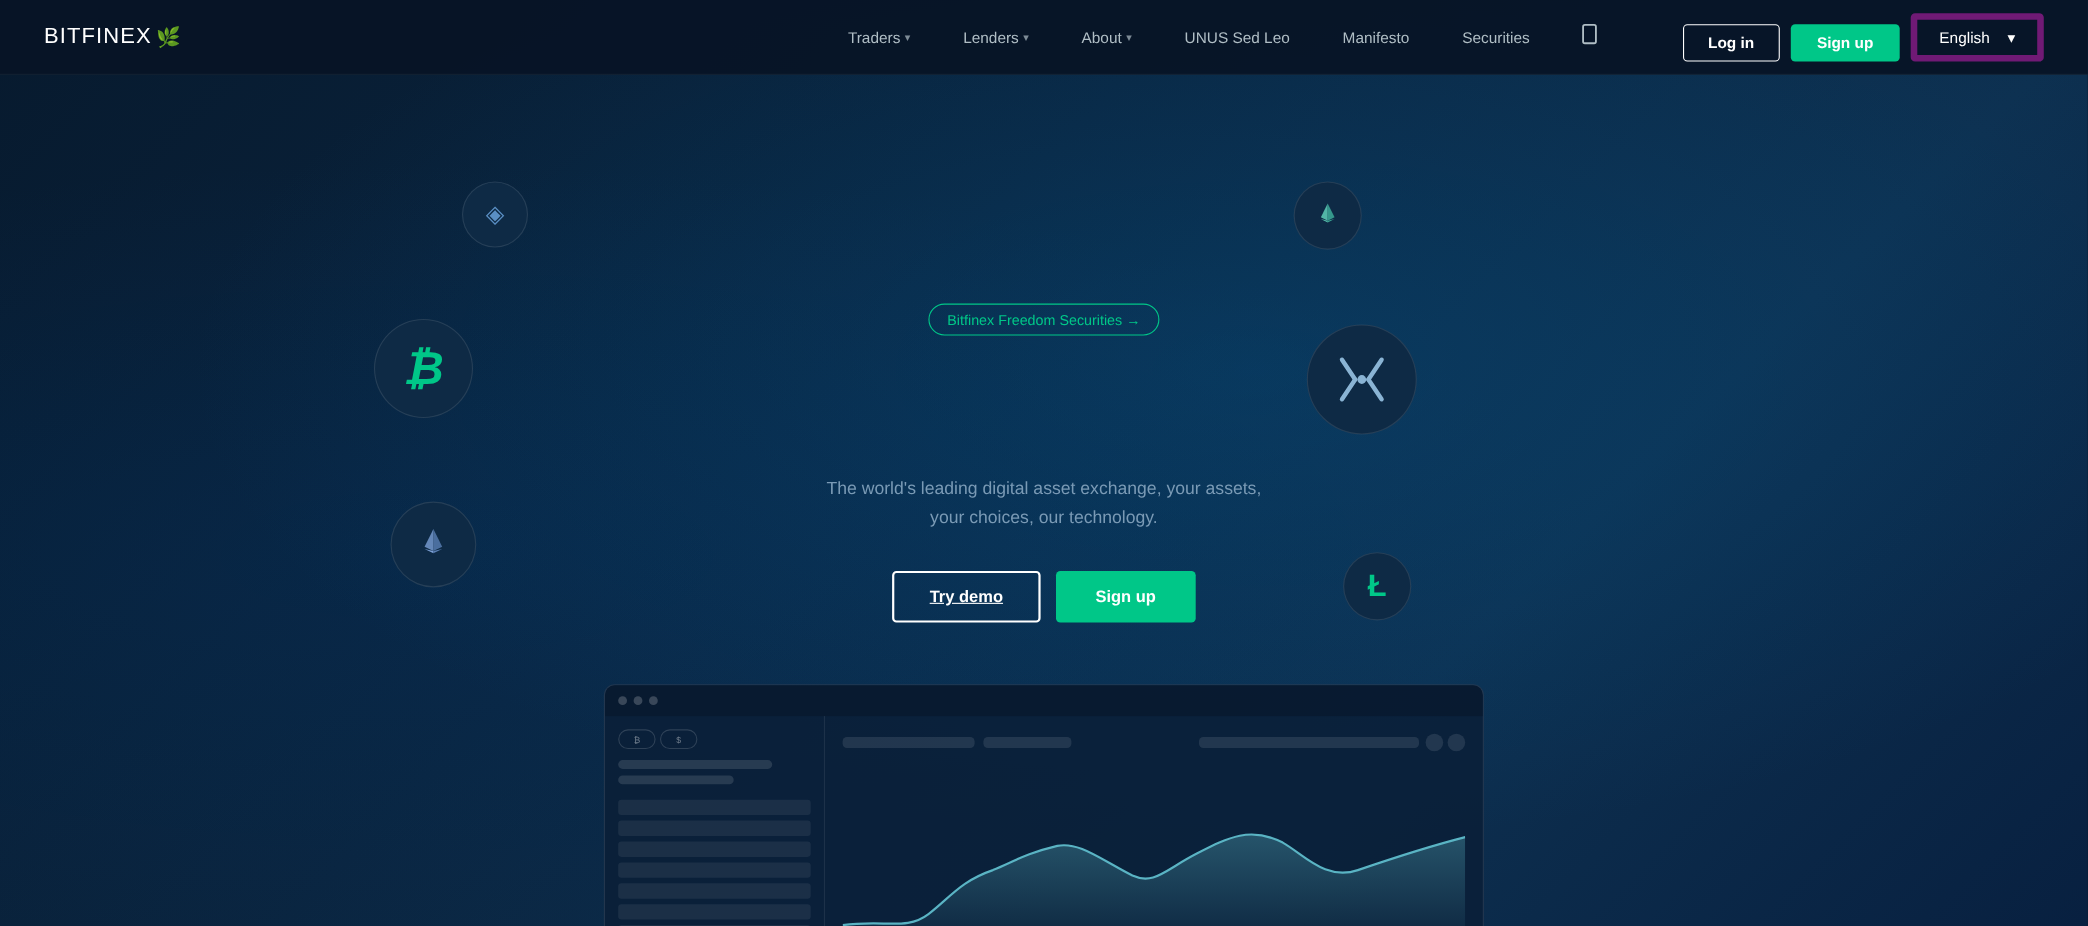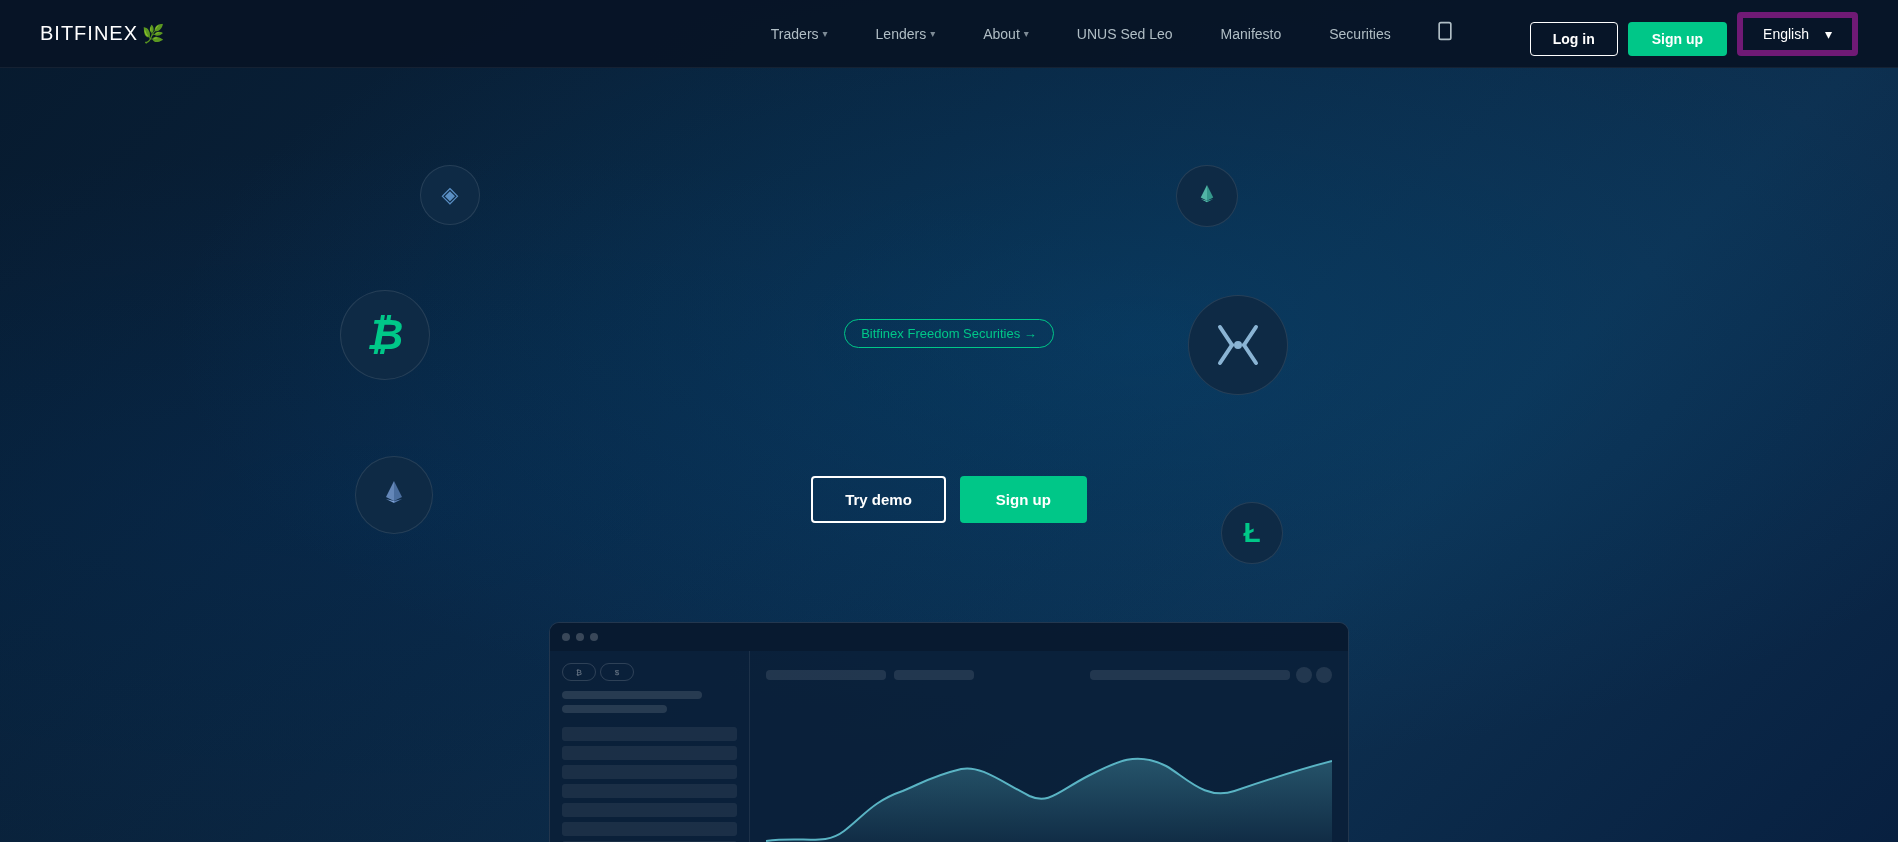--- a/index.html
+++ b/index.html
@@ -177,20 +177,21 @@
 
     .btn-demo {
       background: transparent;
       color: #fff;
       border: 2px solid #fff;
       padding: 13px 32px;
       border-radius: 4px;
       font-size: 15px;
       font-weight: 700;
       cursor: pointer;
+      text-decoration: underline;
     }
 
     .btn-signup-hero {
       background: #00c788;
       color: #fff;
       border: none;
       padding: 15px 36px;
       border-radius: 4px;
       font-size: 15px;
       font-weight: 700;
@@ -464,20 +465,21 @@
 
   <div class="hero-content">
     <div class="manifesto-badge">
       <span>Bitfinex Freedom Securities →</span>
     </div>
 
     <h1 class="hero-title">
       <br>
     </h1>
 
+    <p class="hero-subtitle">The world's leading digital asset exchange, your assets, your choices, our technology.</p>
 
     <div class="hero-buttons">
       <button class="btn-demo">Try demo</button>
       <button class="btn-signup-hero">Sign up</button>
     </div>
   </div>
 
   <div class="dashboard-mockup">
     <div class="dashboard-titlebar">
       <div class="titlebar-dot"></div>

